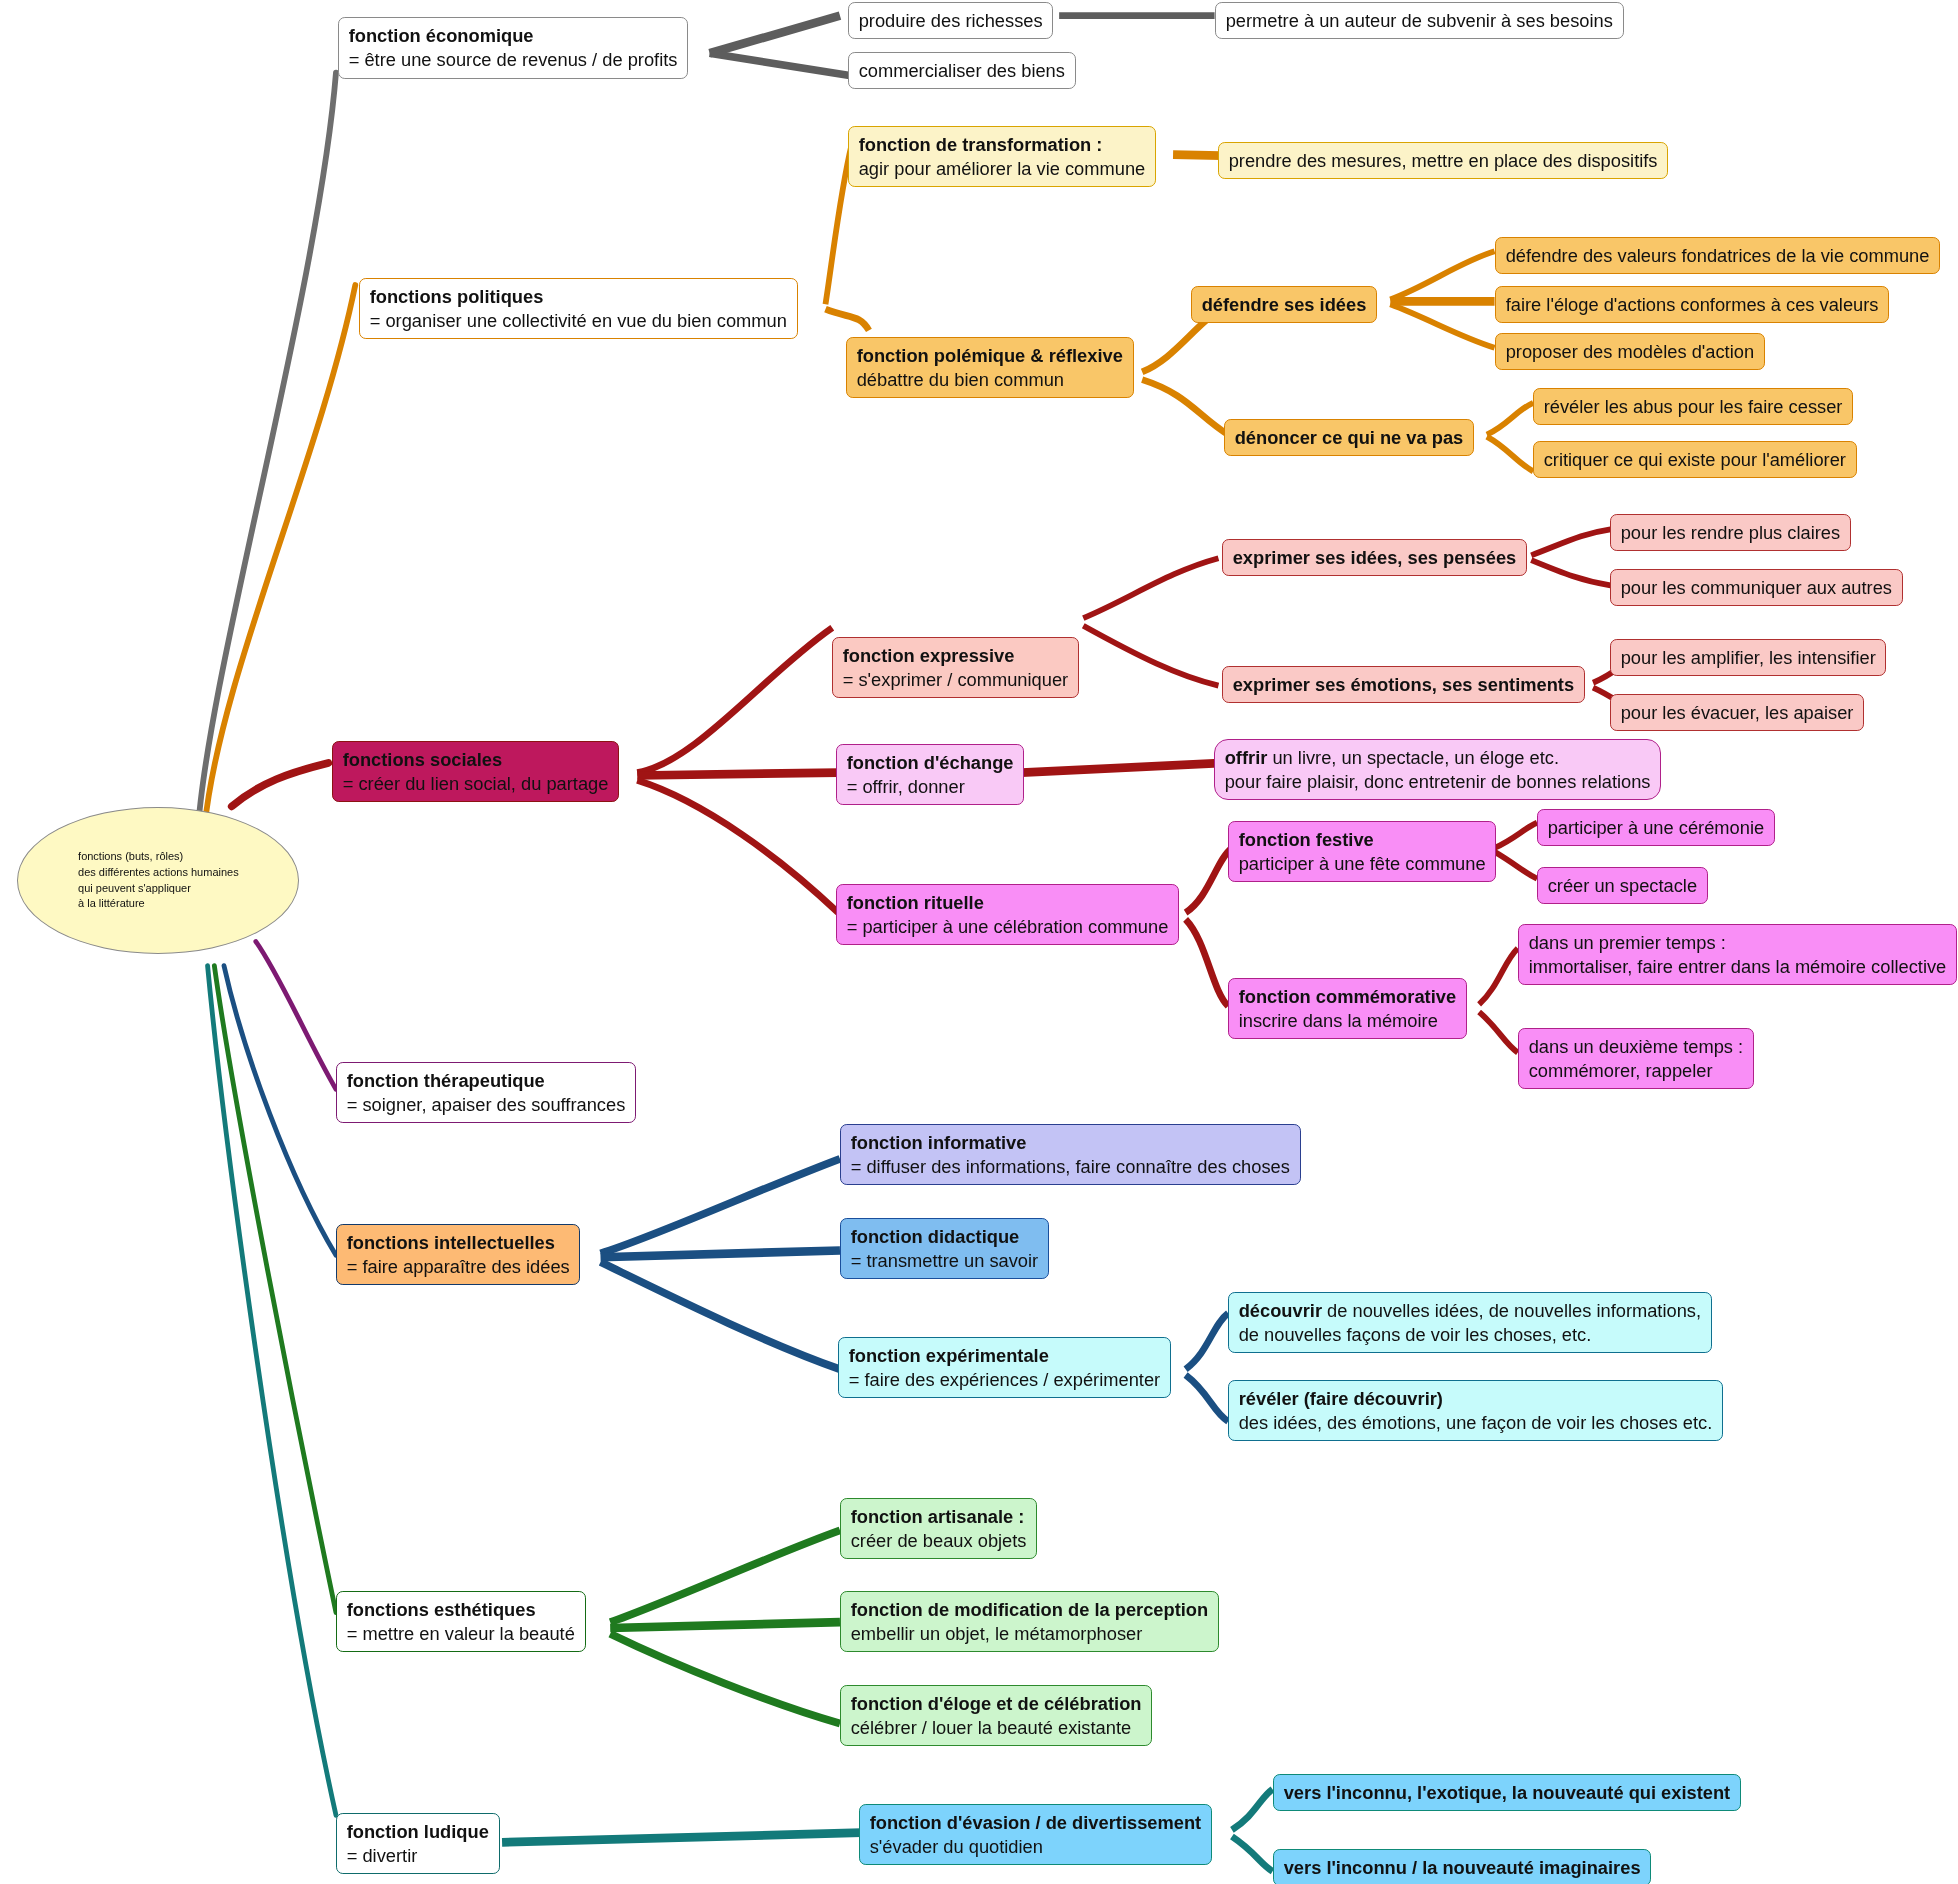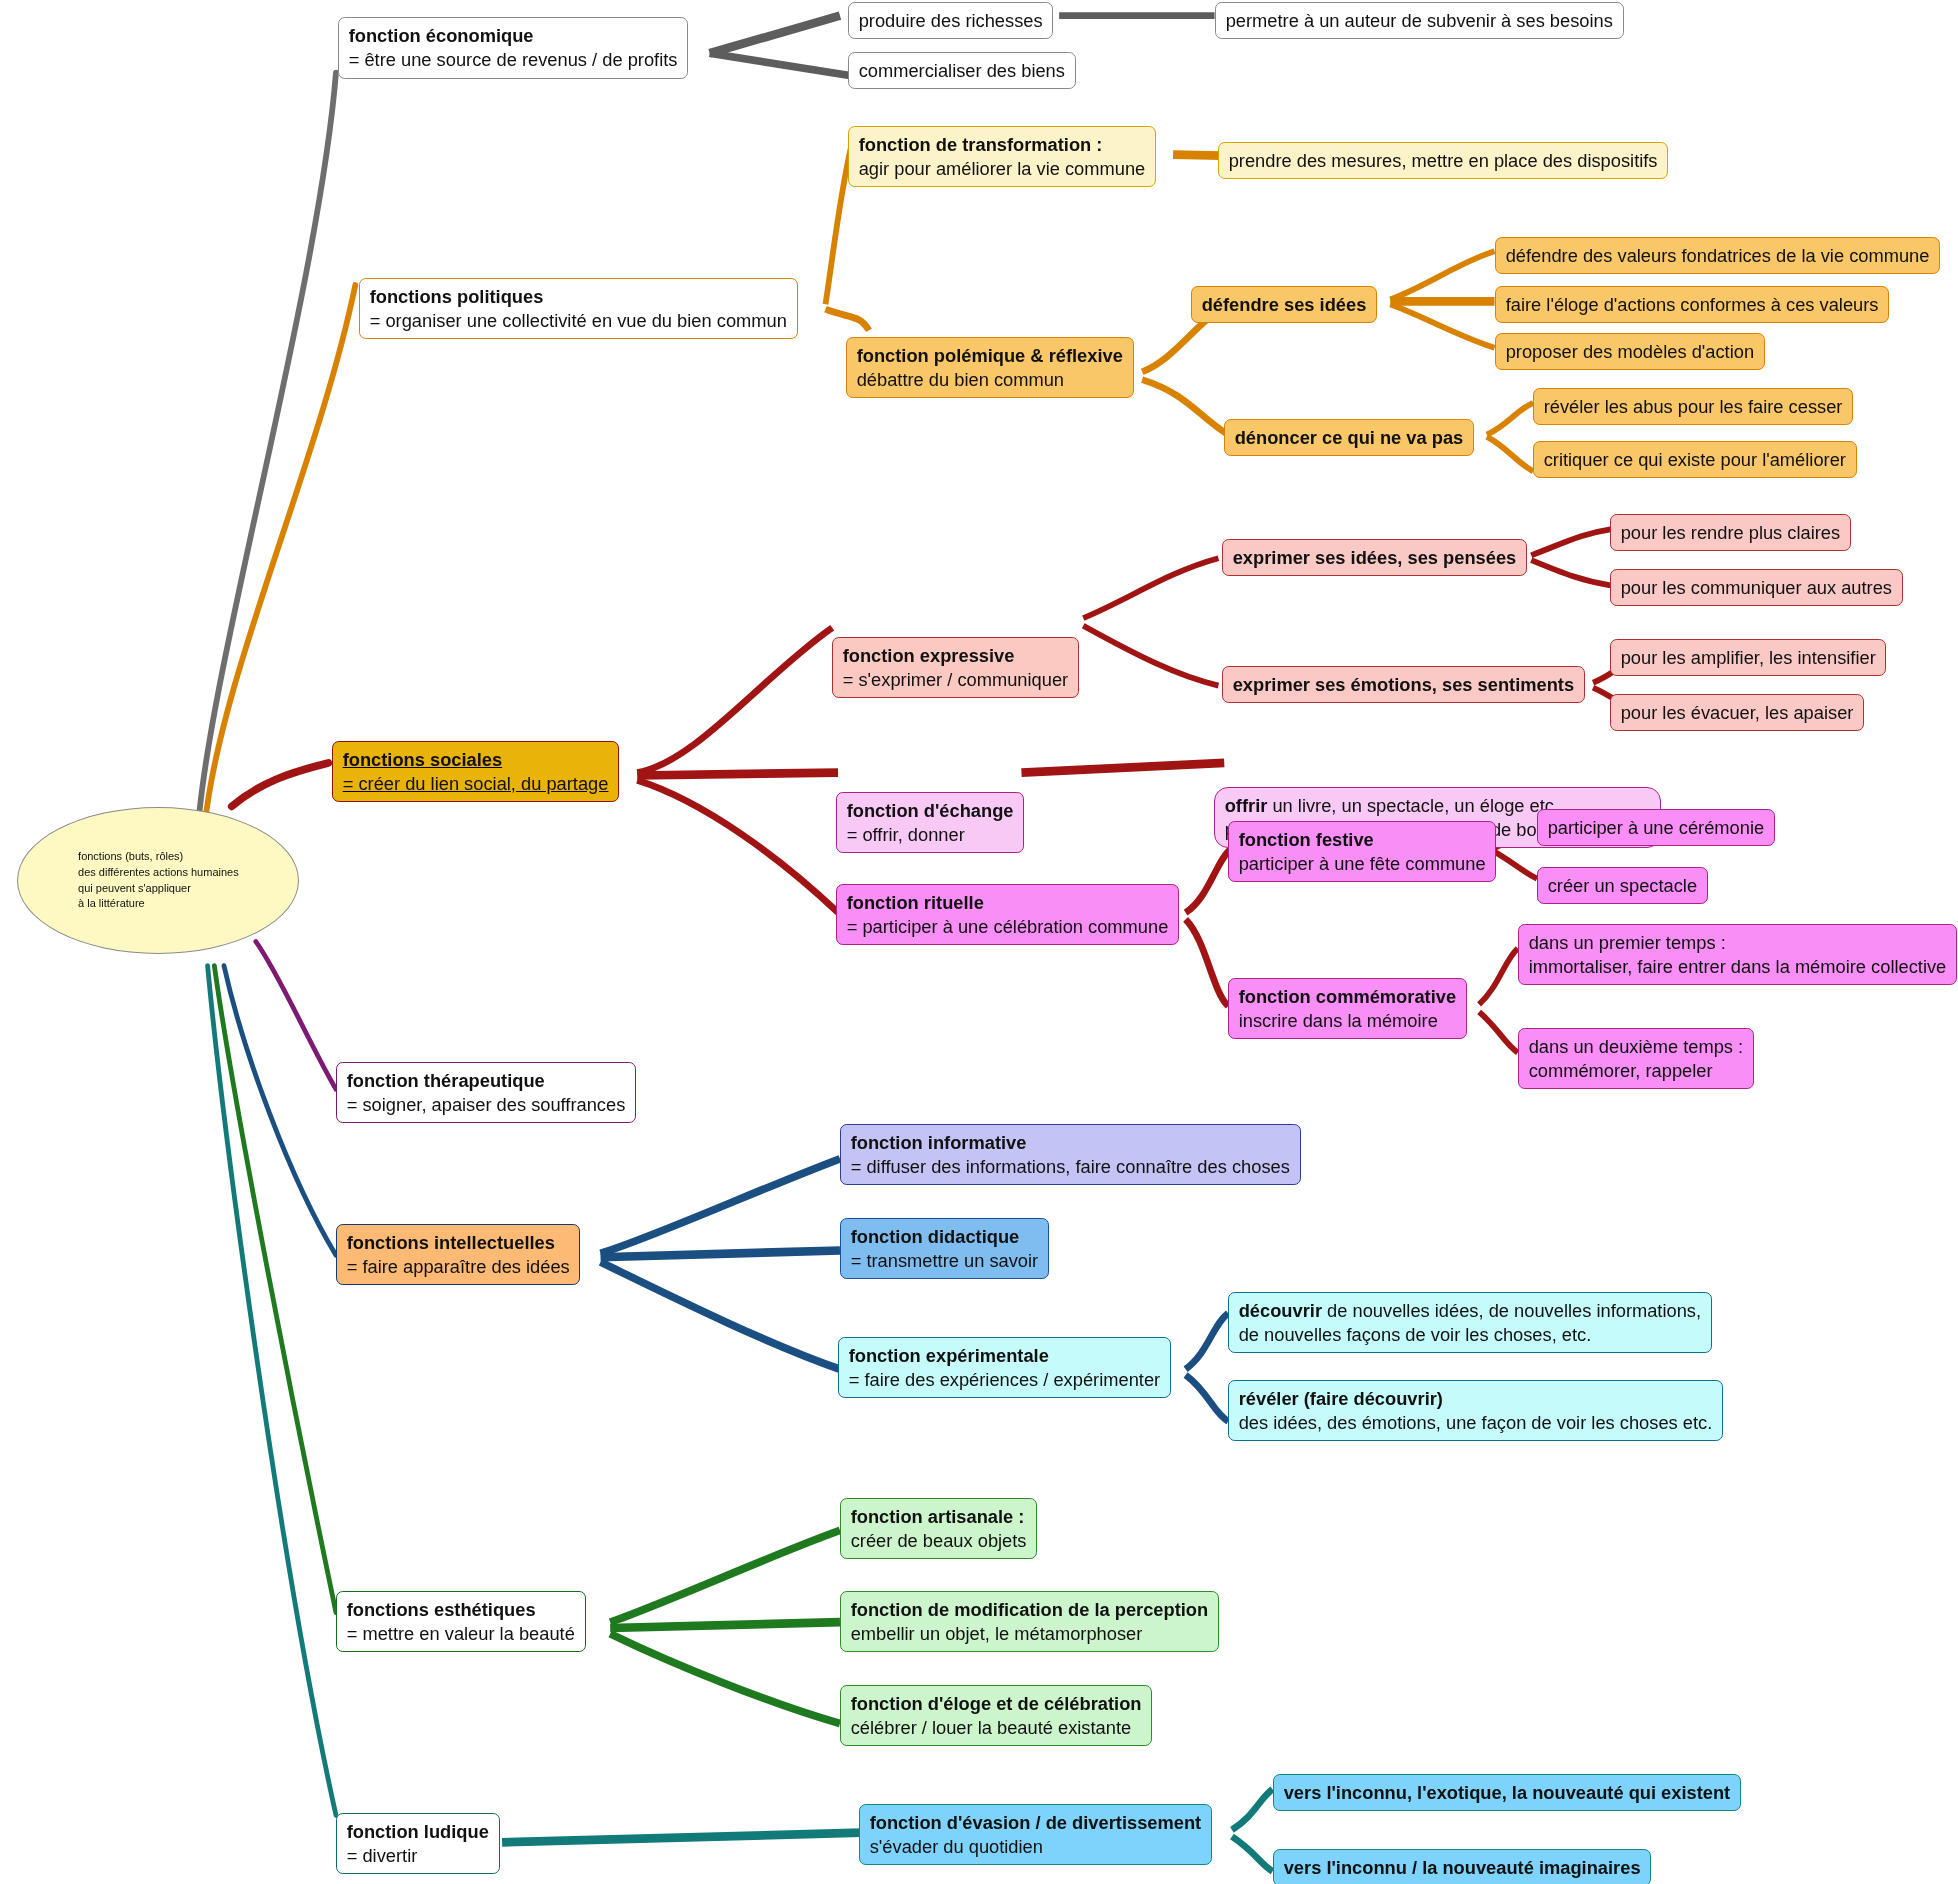--- a/index.html
+++ b/index.html
@@ -14,24 +14,24 @@
   .node.mix .t1{font-weight:normal;}
   .node.mix .t1 b{font-weight:bold;}
   .root{position:absolute;border:1px solid #8a8a8a;border-radius:50%;
         background:#fef9c3;display:flex;align-items:center;justify-content:center;
         font-size:11px;color:#111;line-height:1.42;}
   
   .c-grey  {border:1px solid #8a8a8a;background:#ffffff;}
   .c-orange{border:1px solid #d98200;background:#ffffff;}
   .c-yellow{border:1px solid #d9a400;background:#fcf3c8;}
   .c-amber {border:1px solid #d98200;background:#f9c668;}
-  .c-red   {border:1px solid #8c1212;background:#eab308;text-decoration:underline;}
+  .c-red   {border:1px solid #8c1212;background:#be185d;}
   .c-rose  {border:1px solid #b03030;background:#fbc9c2;}
   .c-rose2 {border:1px solid #b03030;background:#fac9c6;}
-  .c-magli {border:1px solid #b0208a;background:#f9c9f6;margin-top:48px;}
+  .c-magli {border:1px solid #b0208a;background:#f9c9f6;}
   .c-mag   {border:1px solid #b0208a;background:#f98ef6;}
   .c-purple{border:1px solid #7d1a72;background:#ffffff;}
   .c-navy  {border:1px solid #123a6b;background:#fdba74;}
   .c-lav   {border:1px solid #2a3f8f;background:#c3c3f5;}
   .c-blue  {border:1px solid #1a4f9c;background:#7fbdf0;}
   .c-cyan  {border:1px solid #0f6f8f;background:#c6fbfb;}
   .c-green {border:1px solid #146b14;background:#ffffff;}
   .c-lgreen{border:1px solid #2d8a2d;background:#ccf5cc;}
   .c-teal  {border:1px solid #0e6b6b;background:#ffffff;}
   .c-mint  {border:1px solid #0e8a78;background:#7dd3fc;}

